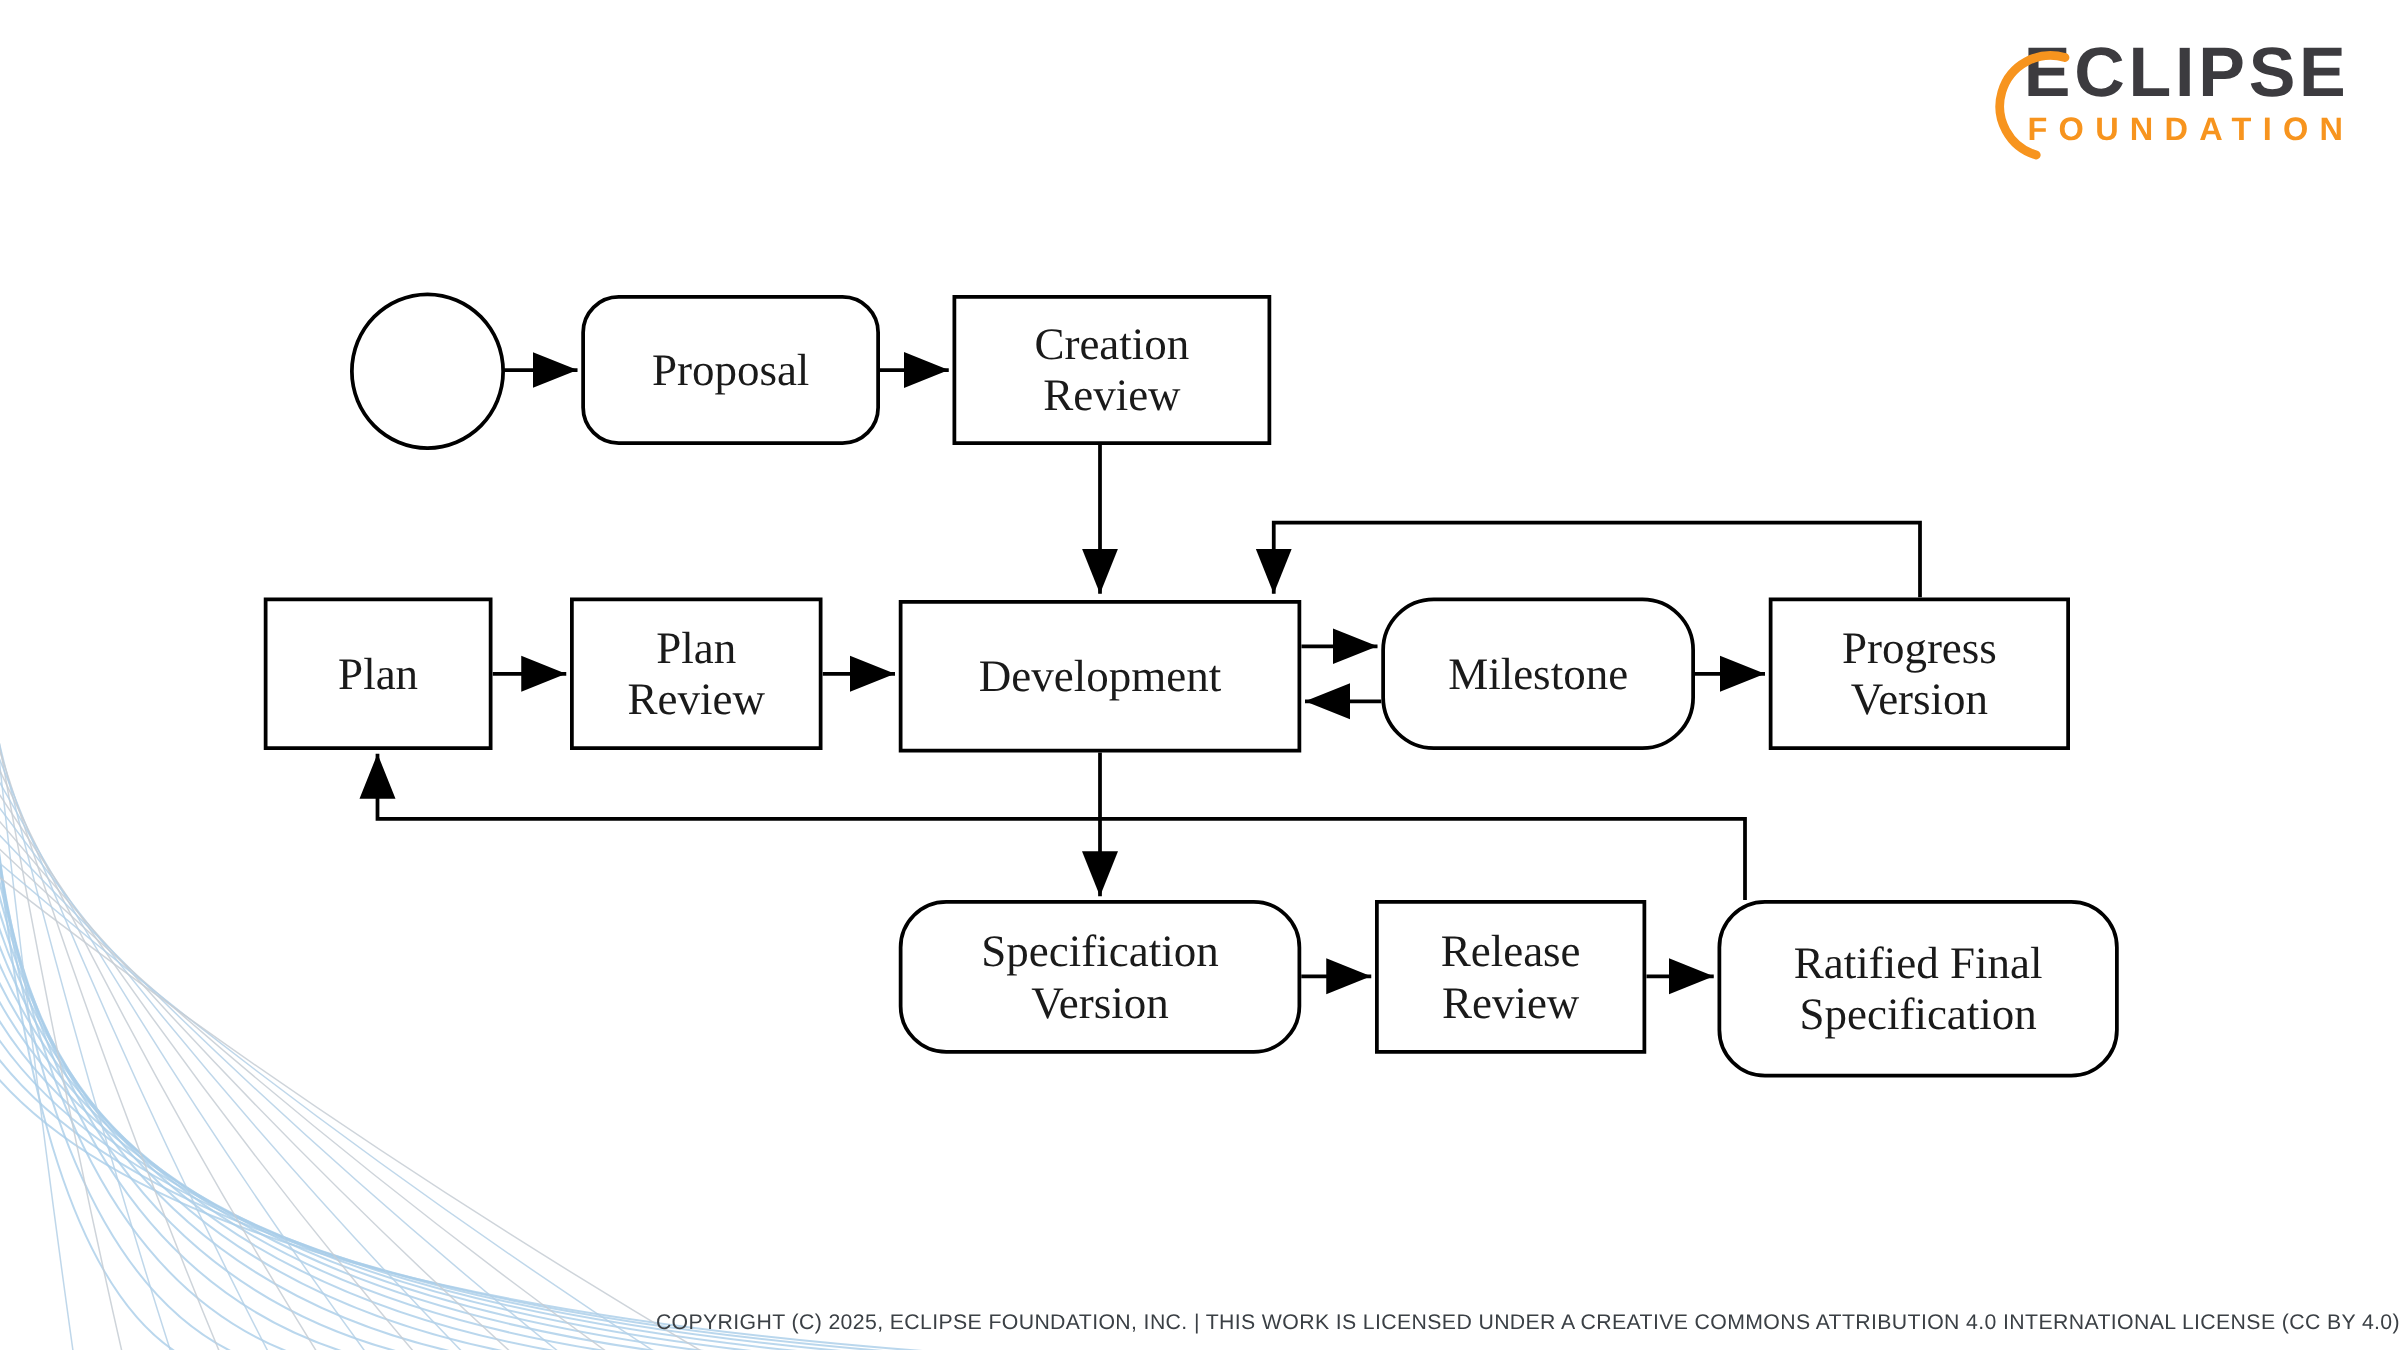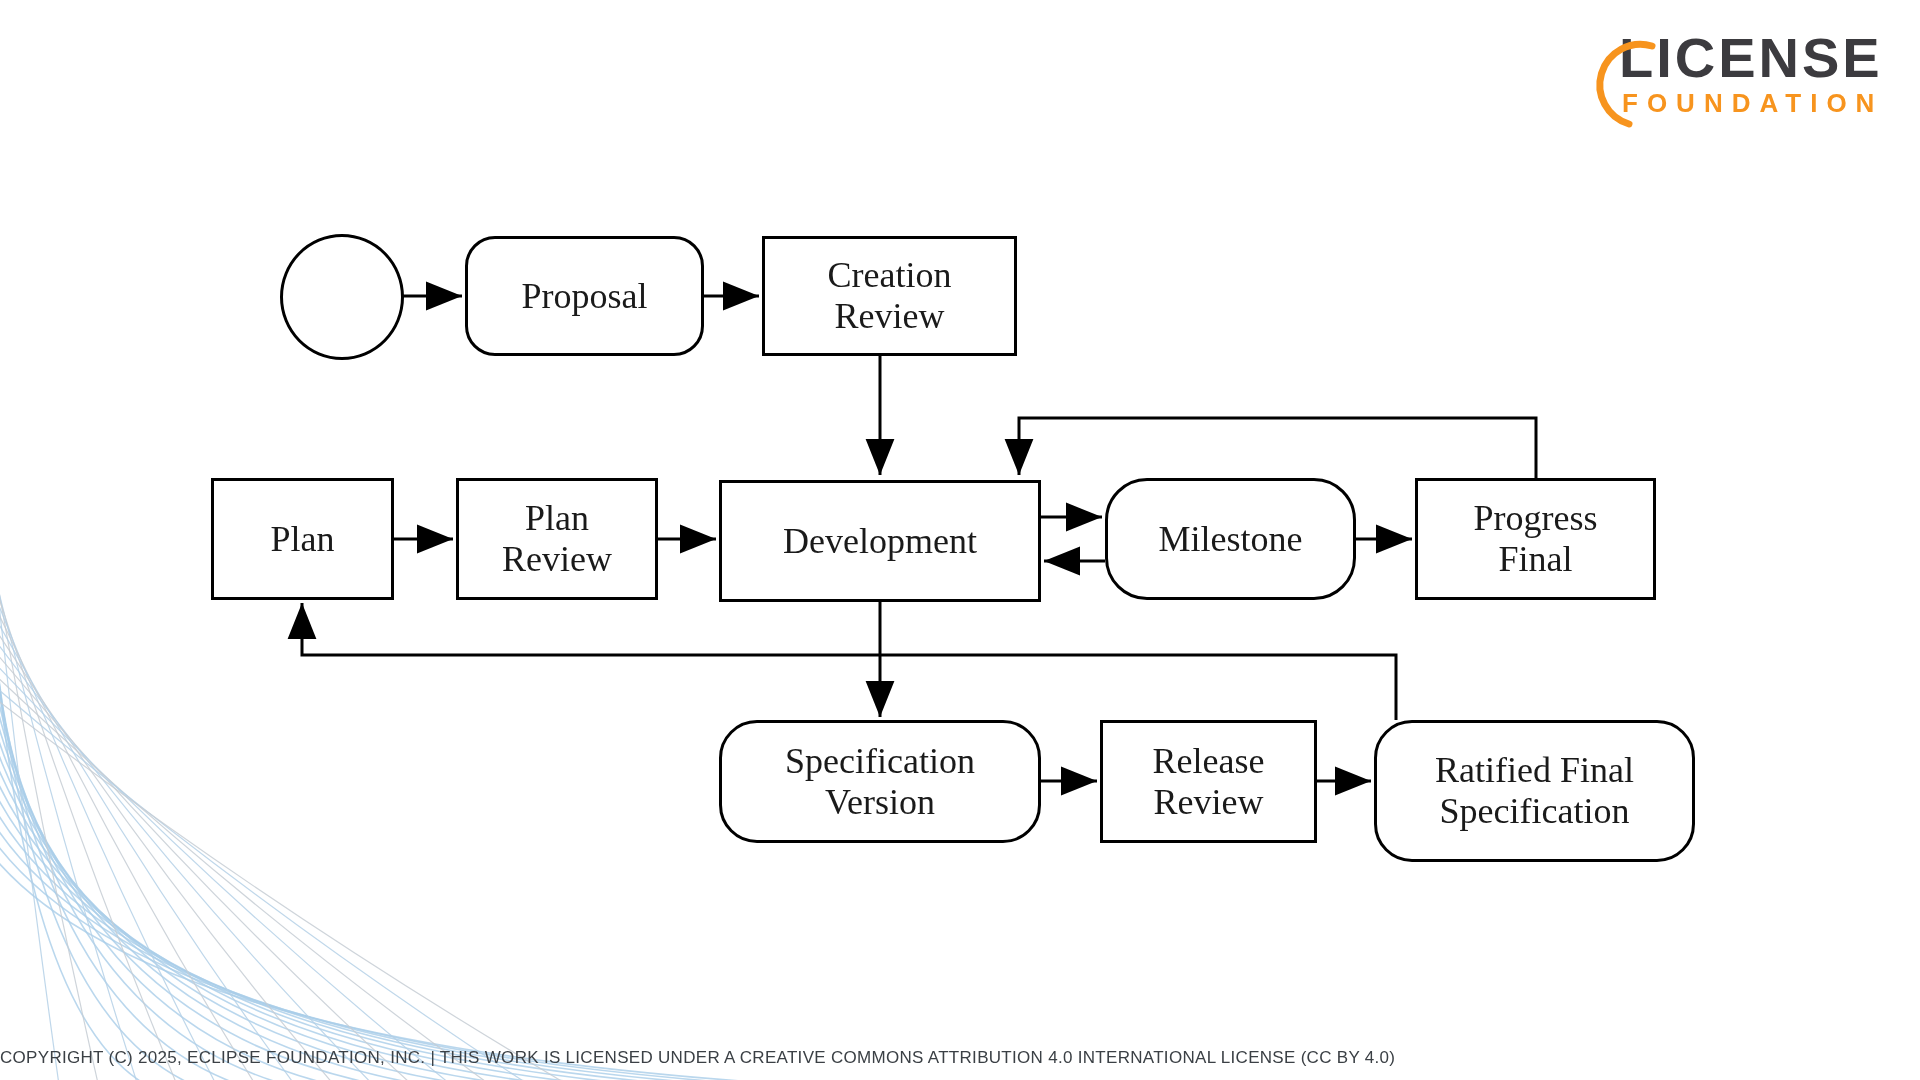--- a/index.html
+++ b/index.html
@@ -14,21 +14,21 @@
         color:#1a1a1a;text-align:center;white-space:pre-line;}
   .rounded-lg{border-radius:42px;align-items:center;}
   .rounded-md{border-radius:30px;}
   .start{border-radius:50%;}
   .logo{position:absolute;left:1593px;top:30px;width:320px;z-index:4;}
   .logo-arc{position:absolute;left:-12px;top:4px;}
   .logo-brand{margin-left:26px;font-size:56px;font-weight:bold;letter-spacing:3px;
               color:#3C3B3F;line-height:1;}
   .logo-sub{margin-left:29px;margin-top:4px;font-size:26px;font-weight:bold;
             letter-spacing:9px;color:#F7941E;line-height:1;}
-  .footer{position:absolute;left:0;top:1048px;width:1920px;z-index:4;text-align:left;
+  .footer{position:absolute;left:0;top:1048px;width:1920px;z-index:4;text-align:right;
           font-size:17px;color:#3b4045;letter-spacing:0.3px;}
 </style>
 </head>
 <body>
 
 <svg id="decor" viewBox="0 0 1920 1080" xmlns="http://www.w3.org/2000/svg">
     <path d="M -8 600 Q 22.24 1032.96 160 1092" fill="none" stroke="#a9cde9" stroke-width="1.6" opacity="0.8"></path>
     <path d="M -8 617 Q 31.6 1035 212 1092" fill="none" stroke="#a9cde9" stroke-width="1.6" opacity="0.8"></path>
     <path d="M -8 634 Q 40.96 1037.04 264 1092" fill="none" stroke="#a9cde9" stroke-width="1.6" opacity="0.8"></path>
     <path d="M -8 651 Q 50.32 1039.08 316 1092" fill="none" stroke="#a9cde9" stroke-width="1.6" opacity="0.8"></path>
@@ -104,21 +104,21 @@
 <div class="node" style="left:719px;top:480px;width:322px;height:122px;">
   <span>Development</span>
 </div>
 
 <div class="node rounded-lg" style="left:1105px;top:478px;width:251px;height:122px;">
   <span>Milestone</span>
 </div>
 
 <div class="node" style="left:1415px;top:478px;width:241px;height:122px;">
   <span>Progress
-Final</span>
+Version</span>
 </div>
 
 <div class="node rounded-lg" style="left:719px;top:720px;width:322px;height:123px;border-radius:38px;">
   <span>Specification
 Version</span>
 </div>
 
 <div class="node" style="left:1100px;top:720px;width:217px;height:123px;">
   <span>Release
 Review</span>
@@ -126,17 +126,17 @@
 
 <div class="node rounded-lg" style="left:1374px;top:720px;width:321px;height:142px;border-radius:38px;">
   <span>Ratified Final
 Specification</span>
 </div>
 
 <div class="logo">
   <svg class="logo-arc" width="100" height="110" viewBox="0 0 100 110">
     <path d="M 71 12 A 40 40 0 1 0 48 90" fill="none" stroke="#F7941E" stroke-width="7" stroke-linecap="round"></path>
   </svg>
-  <div class="logo-brand">LICENSE</div>
+  <div class="logo-brand">ECLIPSE</div>
   <div class="logo-sub">FOUNDATION</div>
 </div>
 
 <div class="footer">COPYRIGHT (C) 2025, ECLIPSE FOUNDATION, INC. | THIS WORK IS LICENSED UNDER A CREATIVE COMMONS ATTRIBUTION 4.0 INTERNATIONAL LICENSE (CC BY 4.0)</div>
 
 </body></html>

